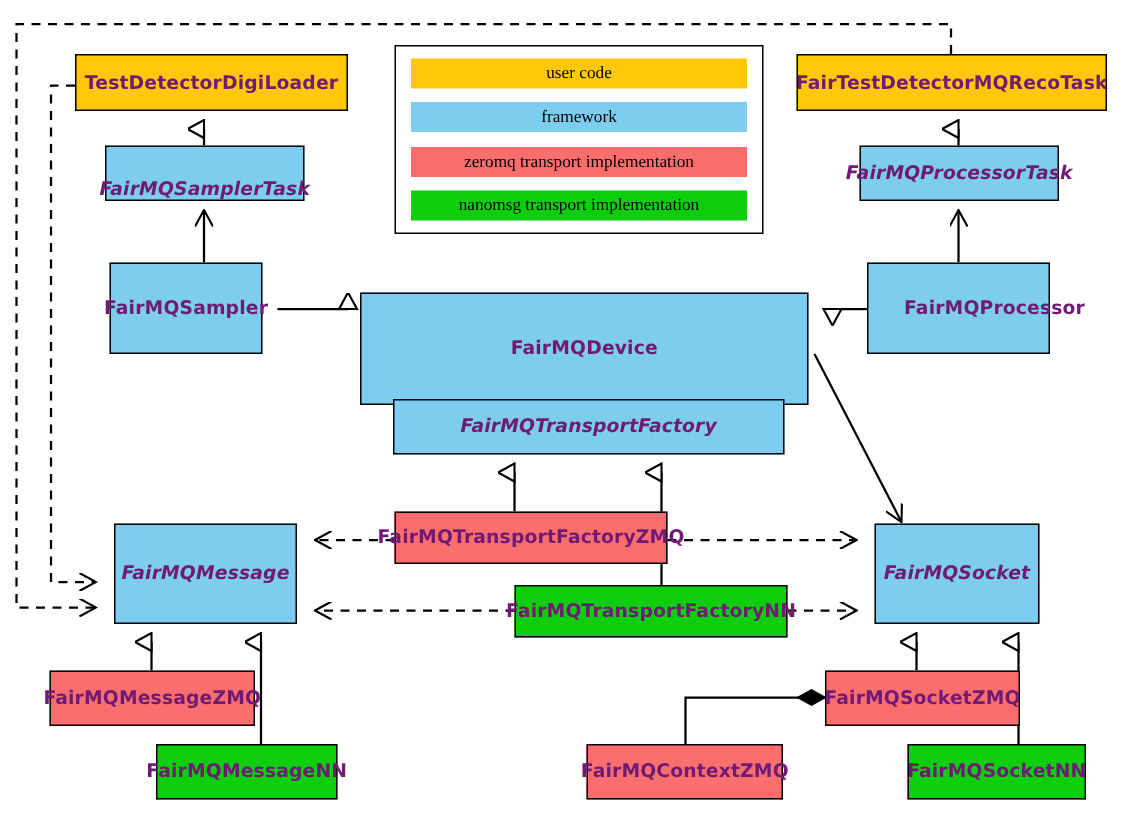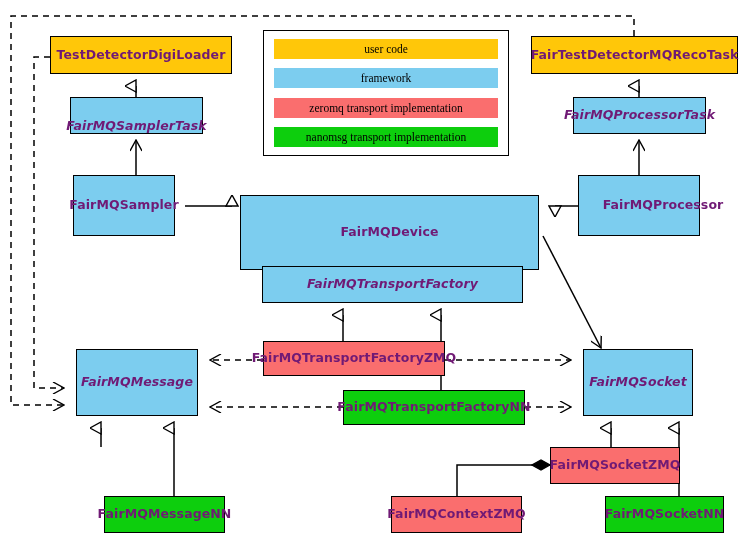--- a/index.html
+++ b/index.html
@@ -179,20 +179,23 @@
   </div>
 
   <div class="node c-framework abstract" style="left:76px; top:349px; width:122px; height:67px;">
     <span>FairMQMessage</span>
   </div>
 
   <div class="node c-framework abstract" style="left:583px; top:349px; width:110px; height:67px;">
     <span>FairMQSocket</span>
   </div>
 
+  <div class="node c-zeromq" style="left:33px; top:447px; width:137px; height:37px;">
+    <span>FairMQMessageZMQ</span>
+  </div>
 
   <div class="node c-nanomsg" style="left:104px; top:496px; width:121px; height:37px;">
     <span>FairMQMessageNN</span>
   </div>
 
   <div class="node c-zeromq" style="left:550px; top:447px; width:130px; height:37px;">
     <span>FairMQSocketZMQ</span>
   </div>
 
   <div class="node c-zeromq" style="left:391px; top:496px; width:131px; height:37px;">

